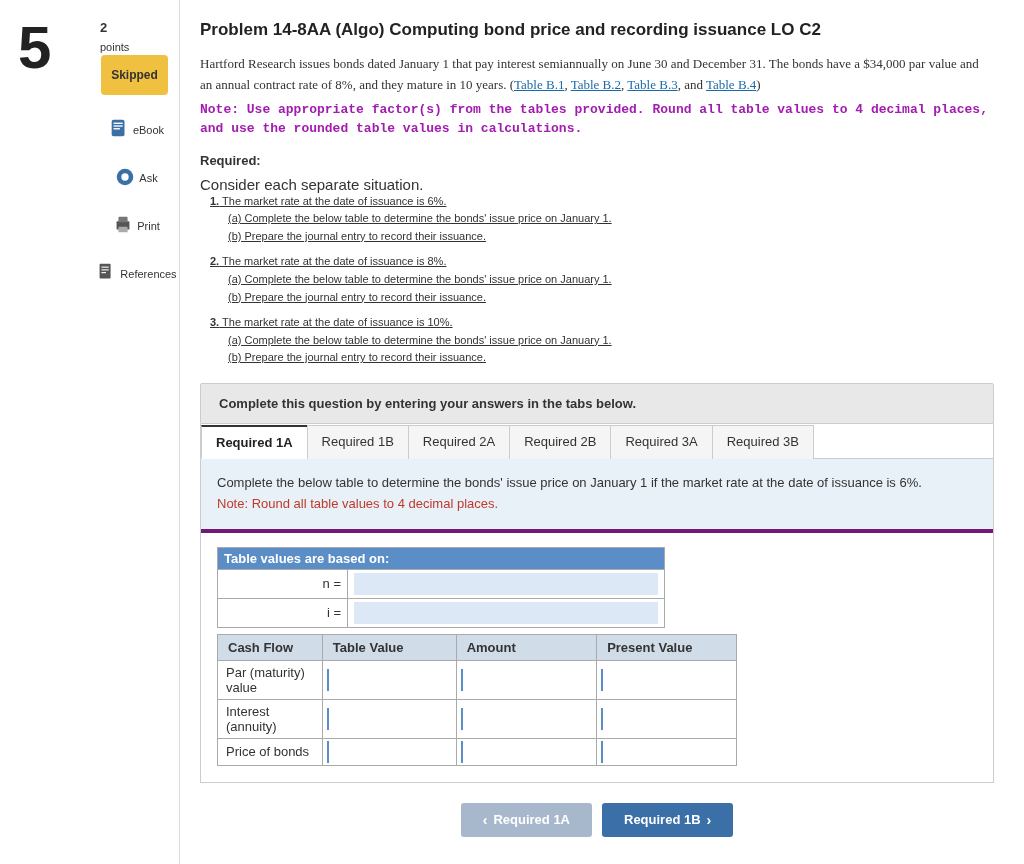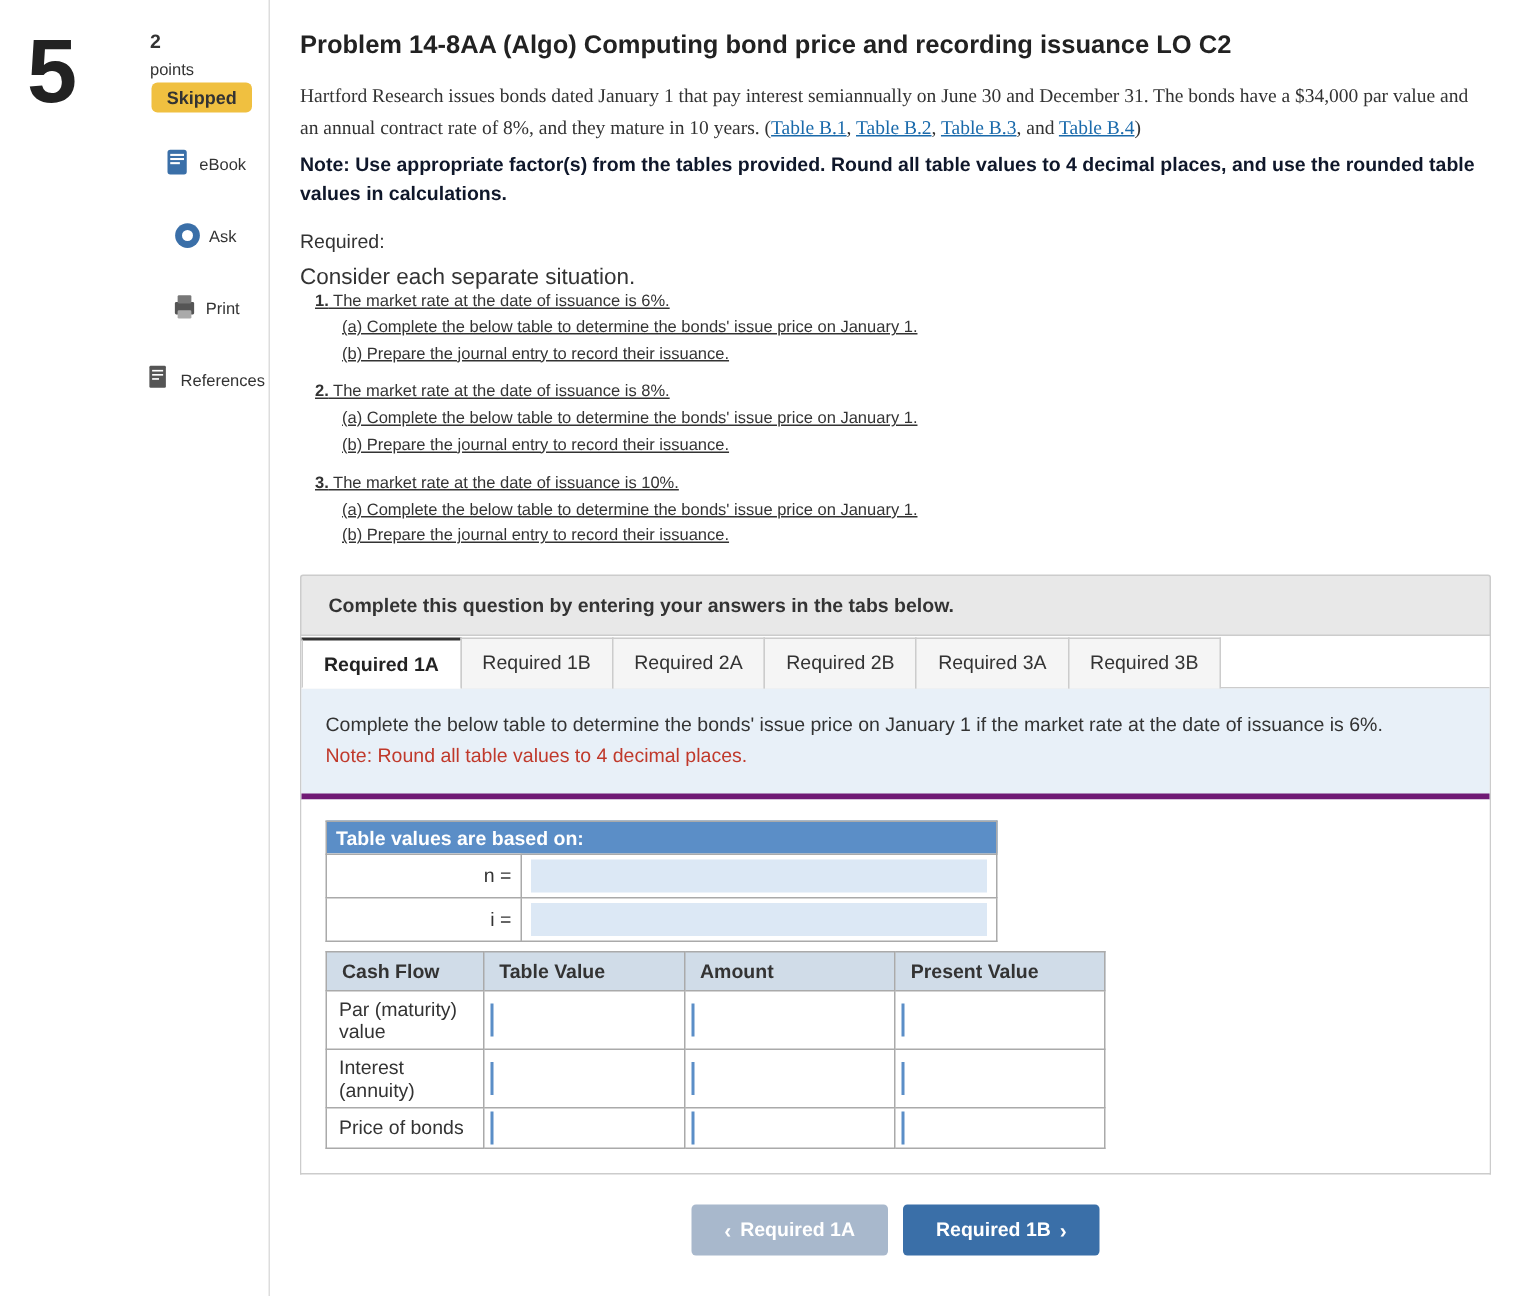--- a/index.html
+++ b/index.html
@@ -55,21 +55,21 @@
       align-self: flex-start;
       padding-left: 10px;
       margin-bottom: 6px;
     }
     .skipped-badge {
       background: #f0c040;
       color: #333;
       font-size: 12px;
       font-weight: bold;
       border-radius: 4px;
-      padding: 3px 10px;
+      padding: 13px 10px;
       margin-bottom: 20px;
     }
     .sidebar-item {
       display: flex;
       flex-direction: row;
       align-items: center;
       margin-bottom: 18px;
       cursor: pointer;
       color: #333;
     }
@@ -111,29 +111,30 @@
       font-family: Liberation Serif, serif;
     }
 
     .link-text {
       color: #1a6aab;
       text-decoration: underline;
       cursor: pointer;
     }
 
     .note-red {
-      color: #0f172a;
+      color: #a21caf;
       font-weight: bold;
       font-size: 13px;
       margin-bottom: 14px;
       line-height: 1.5;
+      font-family: Liberation Mono, monospace;
     }
 
     .required-label {
-      font-weight: normal;
+      font-weight: bold;
       margin-bottom: 8px;
       font-size: 13px;
     }
 
     .consider-text {
       font-size: 15px;
     }
 
     .numbered-list {
       list-style: none;

